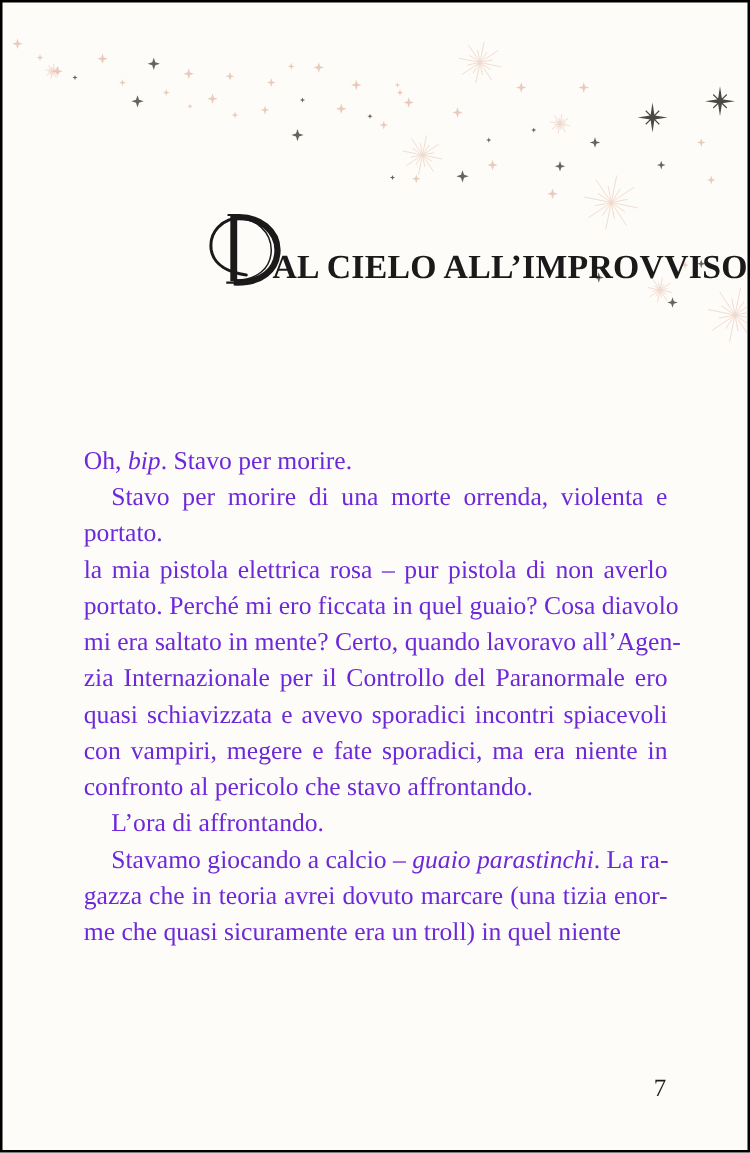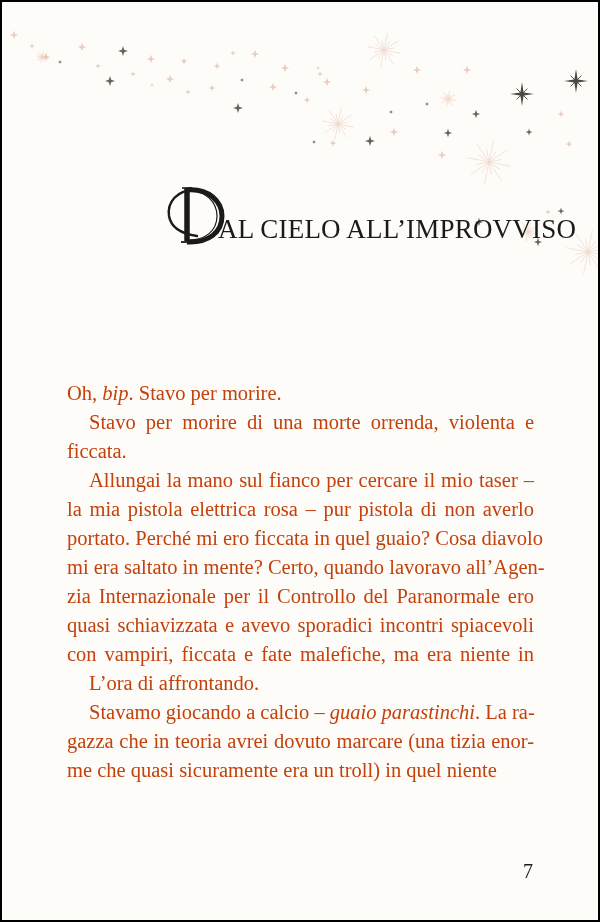--- a/index.html
+++ b/index.html
@@ -24,25 +24,26 @@
     .stars {
       position: absolute;
       left: 0;
       top: 0;
       width: 596px;
       height: 330px;
     }
     .chapter-title {
       position: absolute;
       left: 163px;
-      top: 184px;
+      top: 168px;
       white-space: nowrap;
       font-family: "Liberation Serif", "DejaVu Serif", serif;
       color: #1a1a1a;
       line-height: 1;
+      font-weight: bold;
     }
     .dropcap {
       display: inline-block;
       position: relative;
       width: 58px;
       height: 58px;
       vertical-align: bottom;
     }
     .dropcap svg {
       position: absolute;
@@ -54,26 +55,26 @@
       font-size: 27px;
       letter-spacing: 0.2px;
       vertical-align: bottom;
       margin-left: -5px;
       position: relative;
       top: -1px;
     }
     .body-text {
       position: absolute;
       left: 65px;
-      top: 377px;
+      top: 353px;
       width: 467px;
       font-family: "Liberation Serif", "DejaVu Serif", serif;
       font-size: 20.5px;
       line-height: 29px;
-      color: #c2410c;
+      color: #6d28d9;
       text-align: justify;
       hyphens: manual;
     }
     .body-text p {
       margin: 0;
       text-indent: 22px;
     }
     .body-text p .line {
       display: block;
       text-align: justify;
@@ -405,30 +406,30 @@
       <span style="position:absolute;width:1px;height:1px;overflow:hidden;clip:rect(0 0 0 0);">D</span>
     </span><span class="title-rest">AL CIELO ALL’IMPROVVISO</span>
   </div>
 
   <div class="body-text" id="body-text">
       <p>
         <span class="line last">Oh, <em>bip</em>. Stavo per morire.</span>
       </p>
       <p>
         <span class="line indent">Stavo per morire di una morte orrenda, violenta e</span>
-        <span class="line last">ficcata.</span>
+        <span class="line last">portato.</span>
       </p>
       <p>
-        <span class="line indent">Allungai la mano sul fianco per cercare il mio taser –</span>
         <span class="line">la mia pistola elettrica rosa – pur pistola di non averlo</span>
         <span class="line">portato. Perché mi ero ficcata in quel guaio? Cosa diavolo</span>
         <span class="line">mi era saltato in mente? Certo, quando lavoravo all’Agen-</span>
         <span class="line">zia Internazionale per il Controllo del Paranormale ero</span>
         <span class="line">quasi schiavizzata e avevo sporadici incontri spiacevoli</span>
-        <span class="line">con vampiri, ficcata e fate malefiche, ma era niente in</span>
+        <span class="line">con vampiri, megere e fate sporadici, ma era niente in</span>
+        <span class="line last">confronto al pericolo che stavo affrontando.</span>
       </p>
       <p>
         <span class="line last indent">L’ora di affrontando.</span>
       </p>
       <p>
         <span class="line indent">Stavamo giocando a calcio – <em>guaio parastinchi</em>. La ra-</span>
         <span class="line">gazza che in teoria avrei dovuto marcare (una tizia enor-</span>
         <span class="line last">me che quasi sicuramente era un troll) in quel niente</span>
       </p>
     </div>

